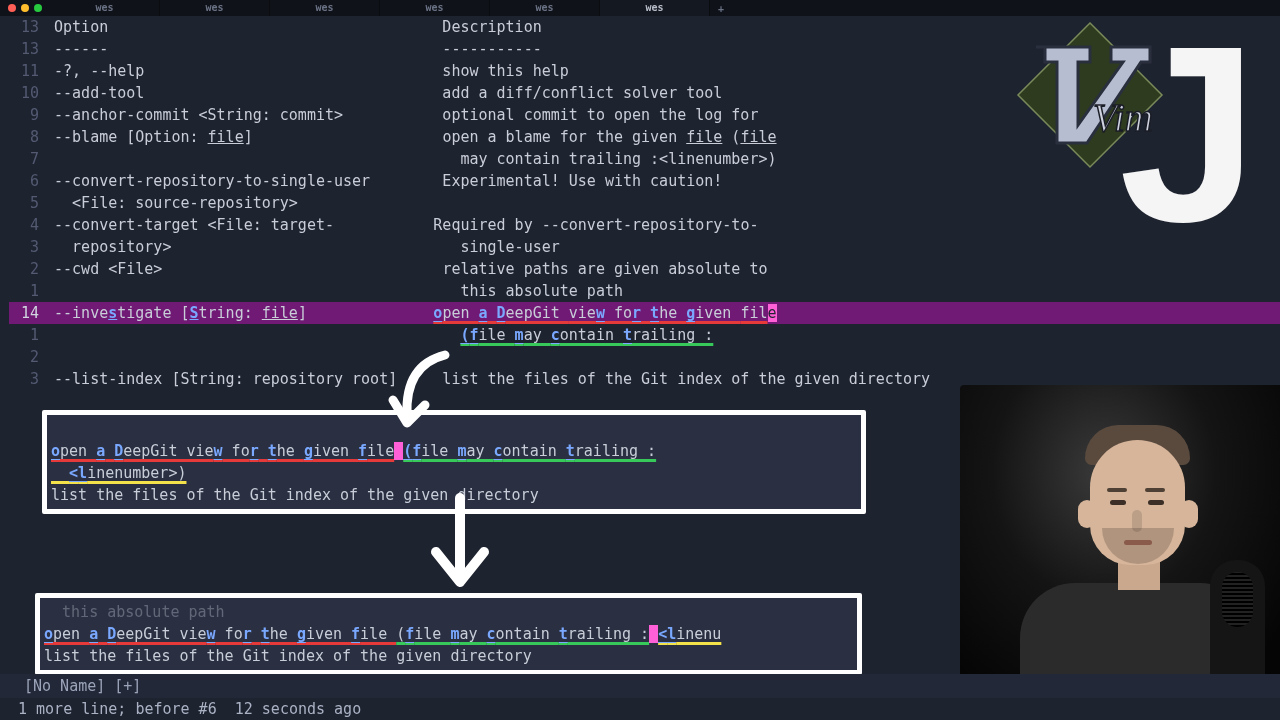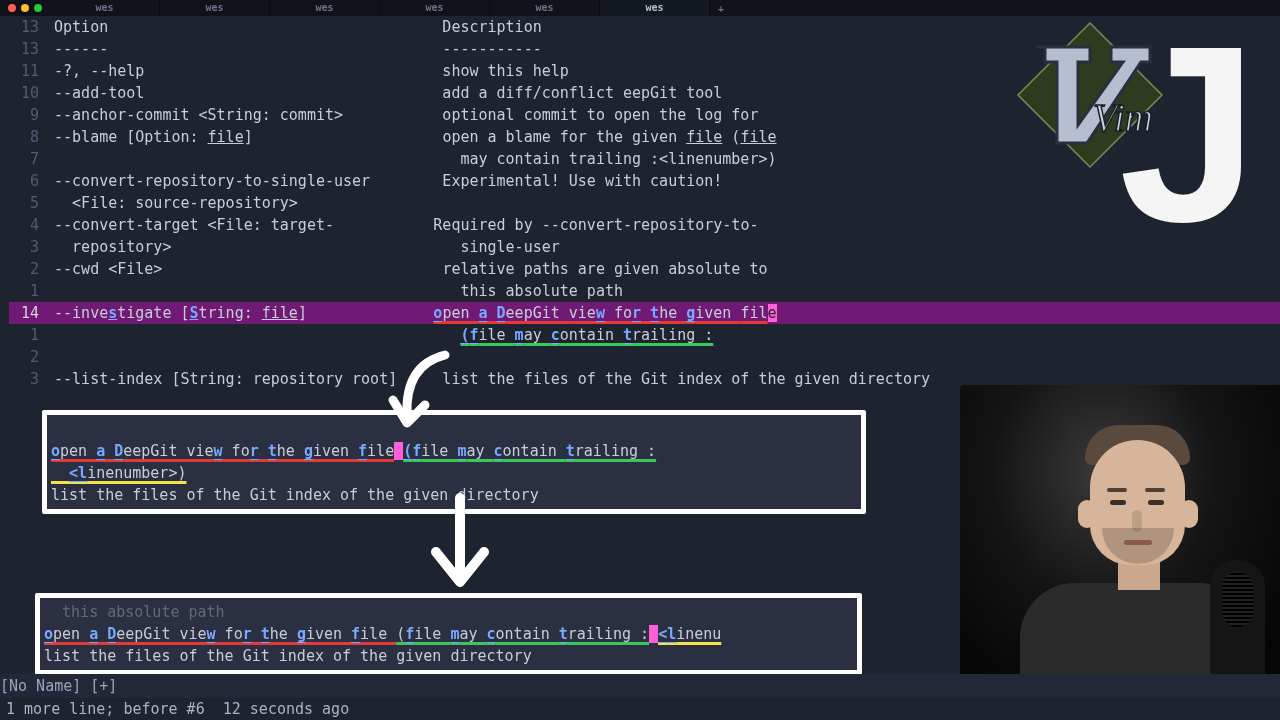--- a/index.html
+++ b/index.html
@@ -51,25 +51,25 @@
     display:flex;align-items:center;justify-content:center;
   }
   .bigJ {
     position: absolute; top: 35px; right: 22px;
     font-family: "Helvetica Neue", Arial, sans-serif;
     font-size: 250px; font-weight: 600; color: #f5f5f5; line-height: 0.8;
   }
   .arrow { position:absolute; stroke:#ffffff; fill:none; }
   .statusbar {
     position: absolute; left: 0; right: 0; bottom: 22px; height: 24px;
-    background: #232838; color: #9aa3b8; line-height: 24px; padding-left: 0;
+    background: #232838; color: #9aa3b8; line-height: 24px; padding-left: 24px;
     white-space: pre;
   }
   .msgbar {
-    position: absolute; left: 0; right: 0; bottom: 0; height: 22px;
+    position: absolute; left: 12px; right: 0; bottom: 0; height: 22px;
     color: #aab2c4; line-height: 22px; padding-left: 6px; white-space: pre;
   }
   .webcam {
     position:absolute; right:0; bottom:45px; width:320px; height:290px;
     background: radial-gradient(ellipse at 45% 30%, #3a3a3a 0%, #141414 45%, #050505 90%);
     border-top-left-radius:4px;
   }
   .head {
     position:absolute; left:130px; top:55px; width:95px; height:125px;
     background: #d6b59a; border-radius: 50px 50px 42px 42px;
@@ -106,21 +106,21 @@
   <div class="tab">wes</div>
   <div class="tab">wes</div>
   <div class="tab active">wes</div>
   <div class="tabadd">+</div>
 </div>
 
 <div class="codearea">
   <div class="row"><div class="gutter">13</div><div class="txt"> <span>Option</span>                                     <span>Description</span></div></div>
   <div class="row"><div class="gutter">13</div><div class="txt"> <span>------</span>                                     <span>-----------</span></div></div>
   <div class="row"><div class="gutter">11</div><div class="txt"> <span>-?, --help</span>                                 <span>show this help</span></div></div>
-  <div class="row"><div class="gutter">10</div><div class="txt"> <span>--add-tool</span>                                 <span>add a diff/conflict eepGit tool</span></div></div>
+  <div class="row"><div class="gutter">10</div><div class="txt"> <span>--add-tool</span>                                 <span>add a diff/conflict solver tool</span></div></div>
   <div class="row"><div class="gutter">9</div><div class="txt"> <span>--anchor-commit &lt;String: commit&gt;</span>           <span>optional commit to open the log for</span></div></div>
   <div class="row"><div class="gutter">8</div><div class="txt"> <span>--blame [Option: </span><span class="u">file</span><span>]</span>                     <span>open a blame for the given </span><span class="u">file</span><span> (</span><span class="u">file</span></div></div>
   <div class="row"><div class="gutter">7</div><div class="txt">                                            <span>  may contain trailing :&lt;linenumber&gt;)</span></div></div>
   <div class="row"><div class="gutter">6</div><div class="txt"> <span>--convert-repository-to-single-user</span>        <span>Experimental! Use with caution!</span></div></div>
   <div class="row"><div class="gutter">5</div><div class="txt"> <span>  &lt;File: source-repository&gt;</span></div></div>
   <div class="row"><div class="gutter">4</div><div class="txt"> <span>--convert-target &lt;File: target-</span>           <span>Required by --convert-repository-to-</span></div></div>
   <div class="row"><div class="gutter">3</div><div class="txt"> <span>  repository&gt;</span>                              <span>  single-user</span></div></div>
   <div class="row"><div class="gutter">2</div><div class="txt"> <span>--cwd &lt;File&gt;</span>                               <span>relative paths are given absolute to</span></div></div>
   <div class="row"><div class="gutter">1</div><div class="txt">                                            <span>  this absolute path</span></div></div>
 

